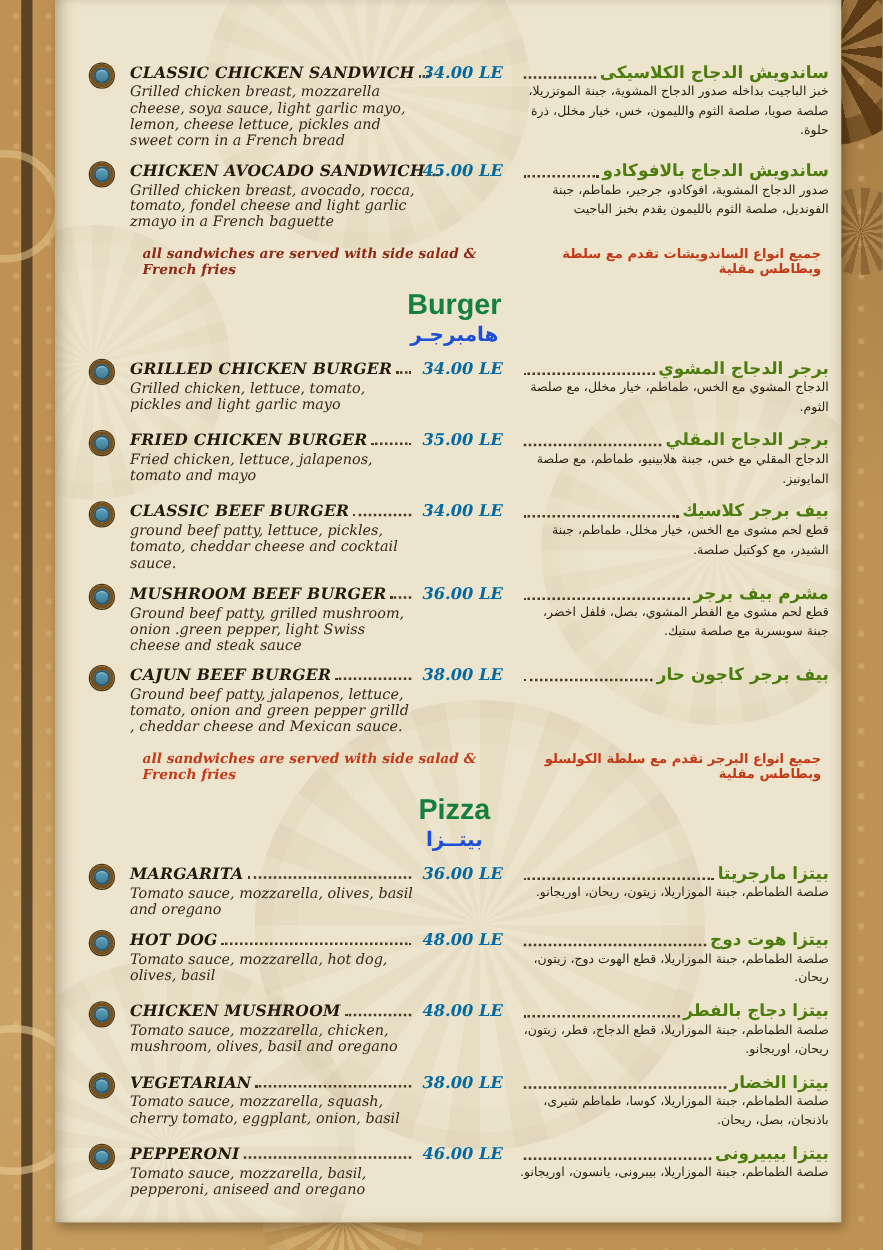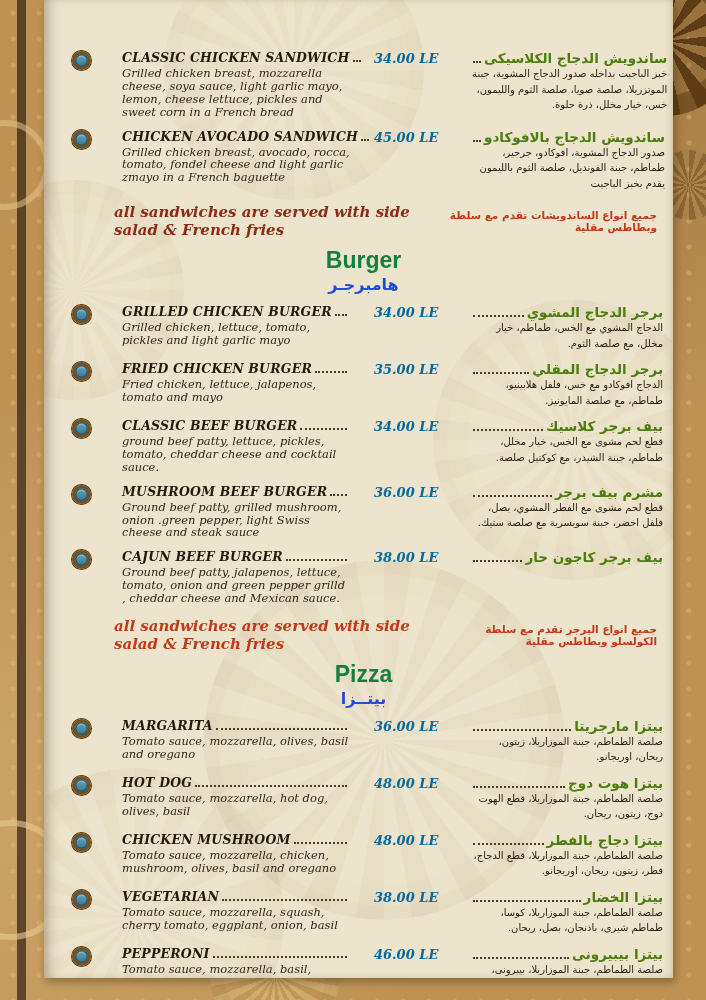--- a/index.html
+++ b/index.html
@@ -28,39 +28,39 @@
   }
   .sheet {
     position:absolute; left:44px; top:0; width:629px; height:978px;
     background:#ece4cc;
     box-shadow: inset 10px 0 14px -8px rgba(70,46,14,.45), inset -6px 0 10px -6px rgba(70,46,14,.25), 2px 4px 8px rgba(40,25,5,.35);
     overflow:hidden;
   }
   .wm { position:absolute; opacity:.30; pointer-events:none; }
   .content { position:relative; padding:50px 10px 0 20px; }
 
-  .row { display:grid; grid-template-columns:34px 228px 72px 1fr; column-gap:24px; margin-bottom:10px; }
+  .row { display:grid; grid-template-columns:34px 228px 72px 1fr; column-gap:6px; margin-bottom:10px; }
   .bullet-col { display:flex; justify-content:center; padding-top:1px; }
   .medallion {
     width:19px; height:19px; border-radius:50%;
     background: linear-gradient(#66a7c2, #39768f);
     border:3px solid #74511f;
     box-shadow: inset 0 0 0 1.5px #2c586e, 0 0 0 1px #4e3512, inset 0 3px 0 rgba(255,255,255,.25);
   }
   .name-line { display:flex; align-items:flex-end; }
   .dots { flex:1; min-width:8px; border-bottom:2px dotted #4a3b22; margin:0 3px 3px 3px; }
   .en-name { font-style:italic; font-weight:bold; font-size:12.5px; letter-spacing:.2px; color:#241a0d; white-space:nowrap; }
   .en-desc { font-style:italic; font-size:11.5px; line-height:1.12; color:#33271a; margin-top:2px; }
   .price-col { font-style:italic; font-weight:bold; font-size:13px; color:#0369a1; white-space:nowrap; padding-top:1px; }
   .ar-col { direction:rtl; font-family:"DejaVu Sans", sans-serif; }
   .ar-name { font-weight:bold; font-size:13.5px; color:#4d7c0f; white-space:nowrap; }
   .ar-desc { font-size:10px; line-height:1.55; color:#2b2115; margin-top:0; }
 
   .note-row { display:flex; justify-content:space-between; align-items:center; padding:2px 6px 2px 50px; margin-bottom:6px; }
-  .note-en { font-style:italic; font-weight:bold; font-size:15px; color:#8e2b17; }
+  .note-en { font-style:italic; font-weight:bold; font-size:11px; color:#8e2b17; }
   .note-en.bright { color:#c23a18; }
   .note-ar { direction:rtl; font-family:"DejaVu Sans", sans-serif; font-weight:bold; font-size:10.5px; color:#c23a18; }
 
   .section-header { text-align:center; margin:4px 0 10px 0; }
   .hdr-en { font-family:"Liberation Sans", sans-serif; font-weight:bold; font-size:23px; color:#15803d; }
   .hdr-ar { font-family:"DejaVu Sans", sans-serif; font-weight:bold; font-size:16px; color:#1d4ed8; margin-top:1px; direction:rtl; }
 </style>
 </head>
 <body>
 
@@ -166,21 +166,21 @@
               <span class="dots"></span>
             </div>
           <div class="en-desc">Fried chicken, lettuce, jalapenos, tomato and mayo</div>
         </div>
         <div class="price-col"><span>35.00</span> <span>LE</span></div>
         <div class="ar-col">
           <div class="name-line">
               <span class="ar-name">برجر الدجاج المقلي</span>
               <span class="dots"></span>
             </div>
-          <div class="ar-desc">الدجاج افوكادو مع خس، فلفل هلابينيو، طماطم، مع صلصة المايونيز.</div>
+          <div class="ar-desc">الدجاج المقلي مع خس، جبنة هلابينيو، طماطم، مع صلصة المايونيز.</div>
         </div>
       </div>
 
       <div class="row">
         <div class="bullet-col">
             <span class="medallion"></span>
           </div>
         <div class="en-col">
           <div class="name-line">
               <span class="en-name">CLASSIC BEEF BURGER</span>

